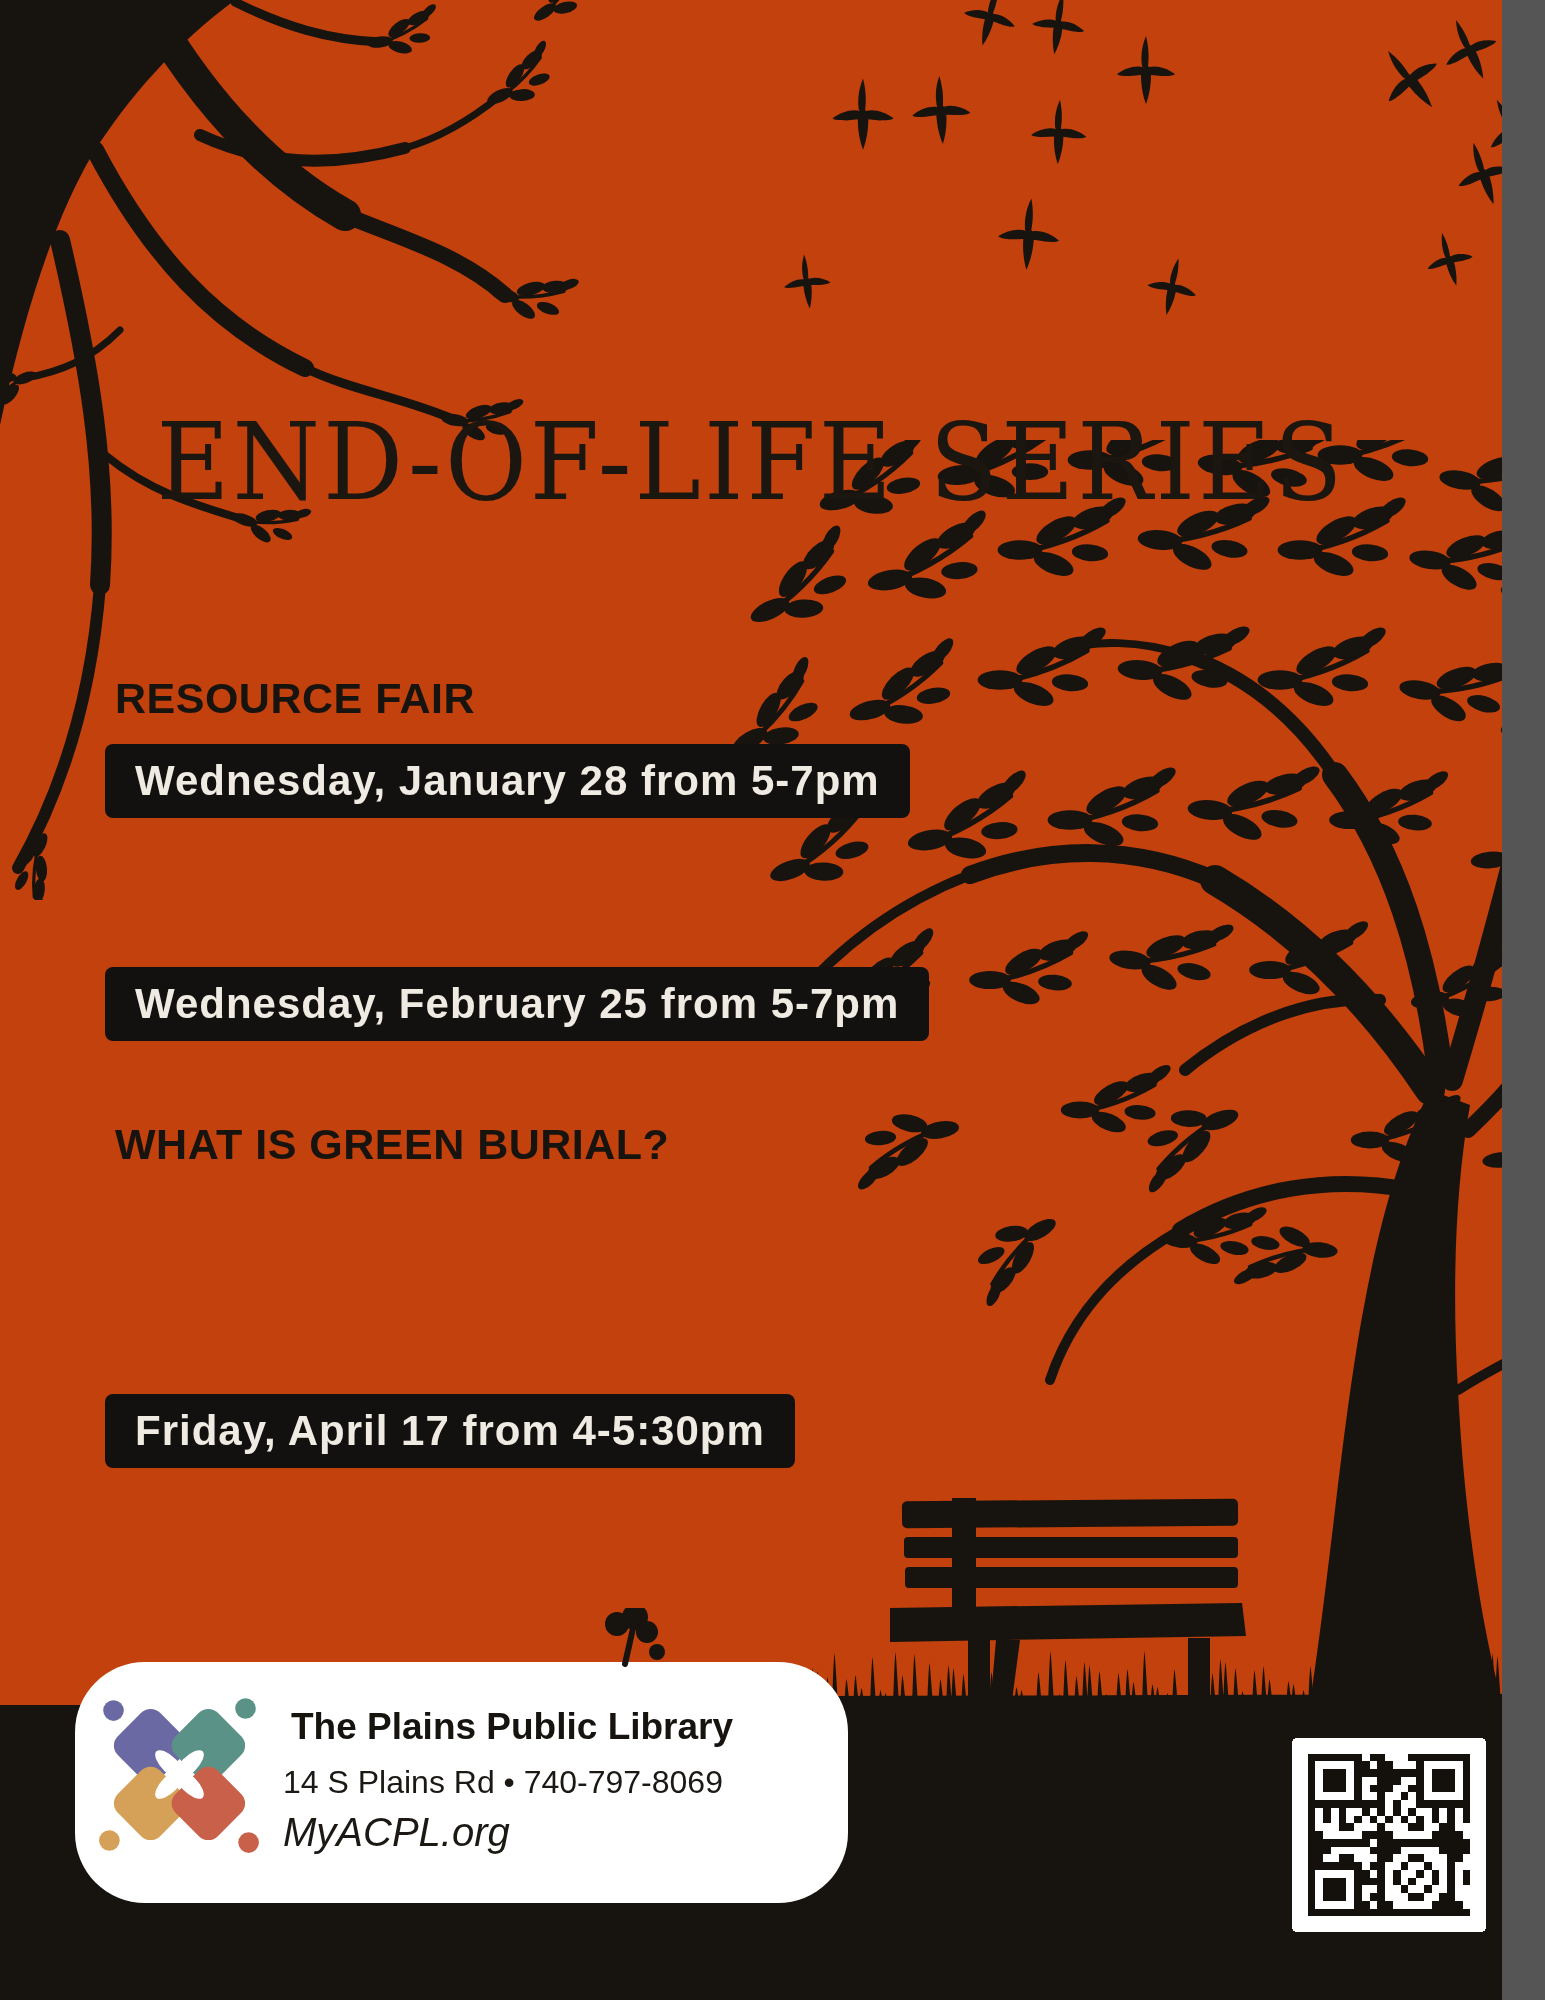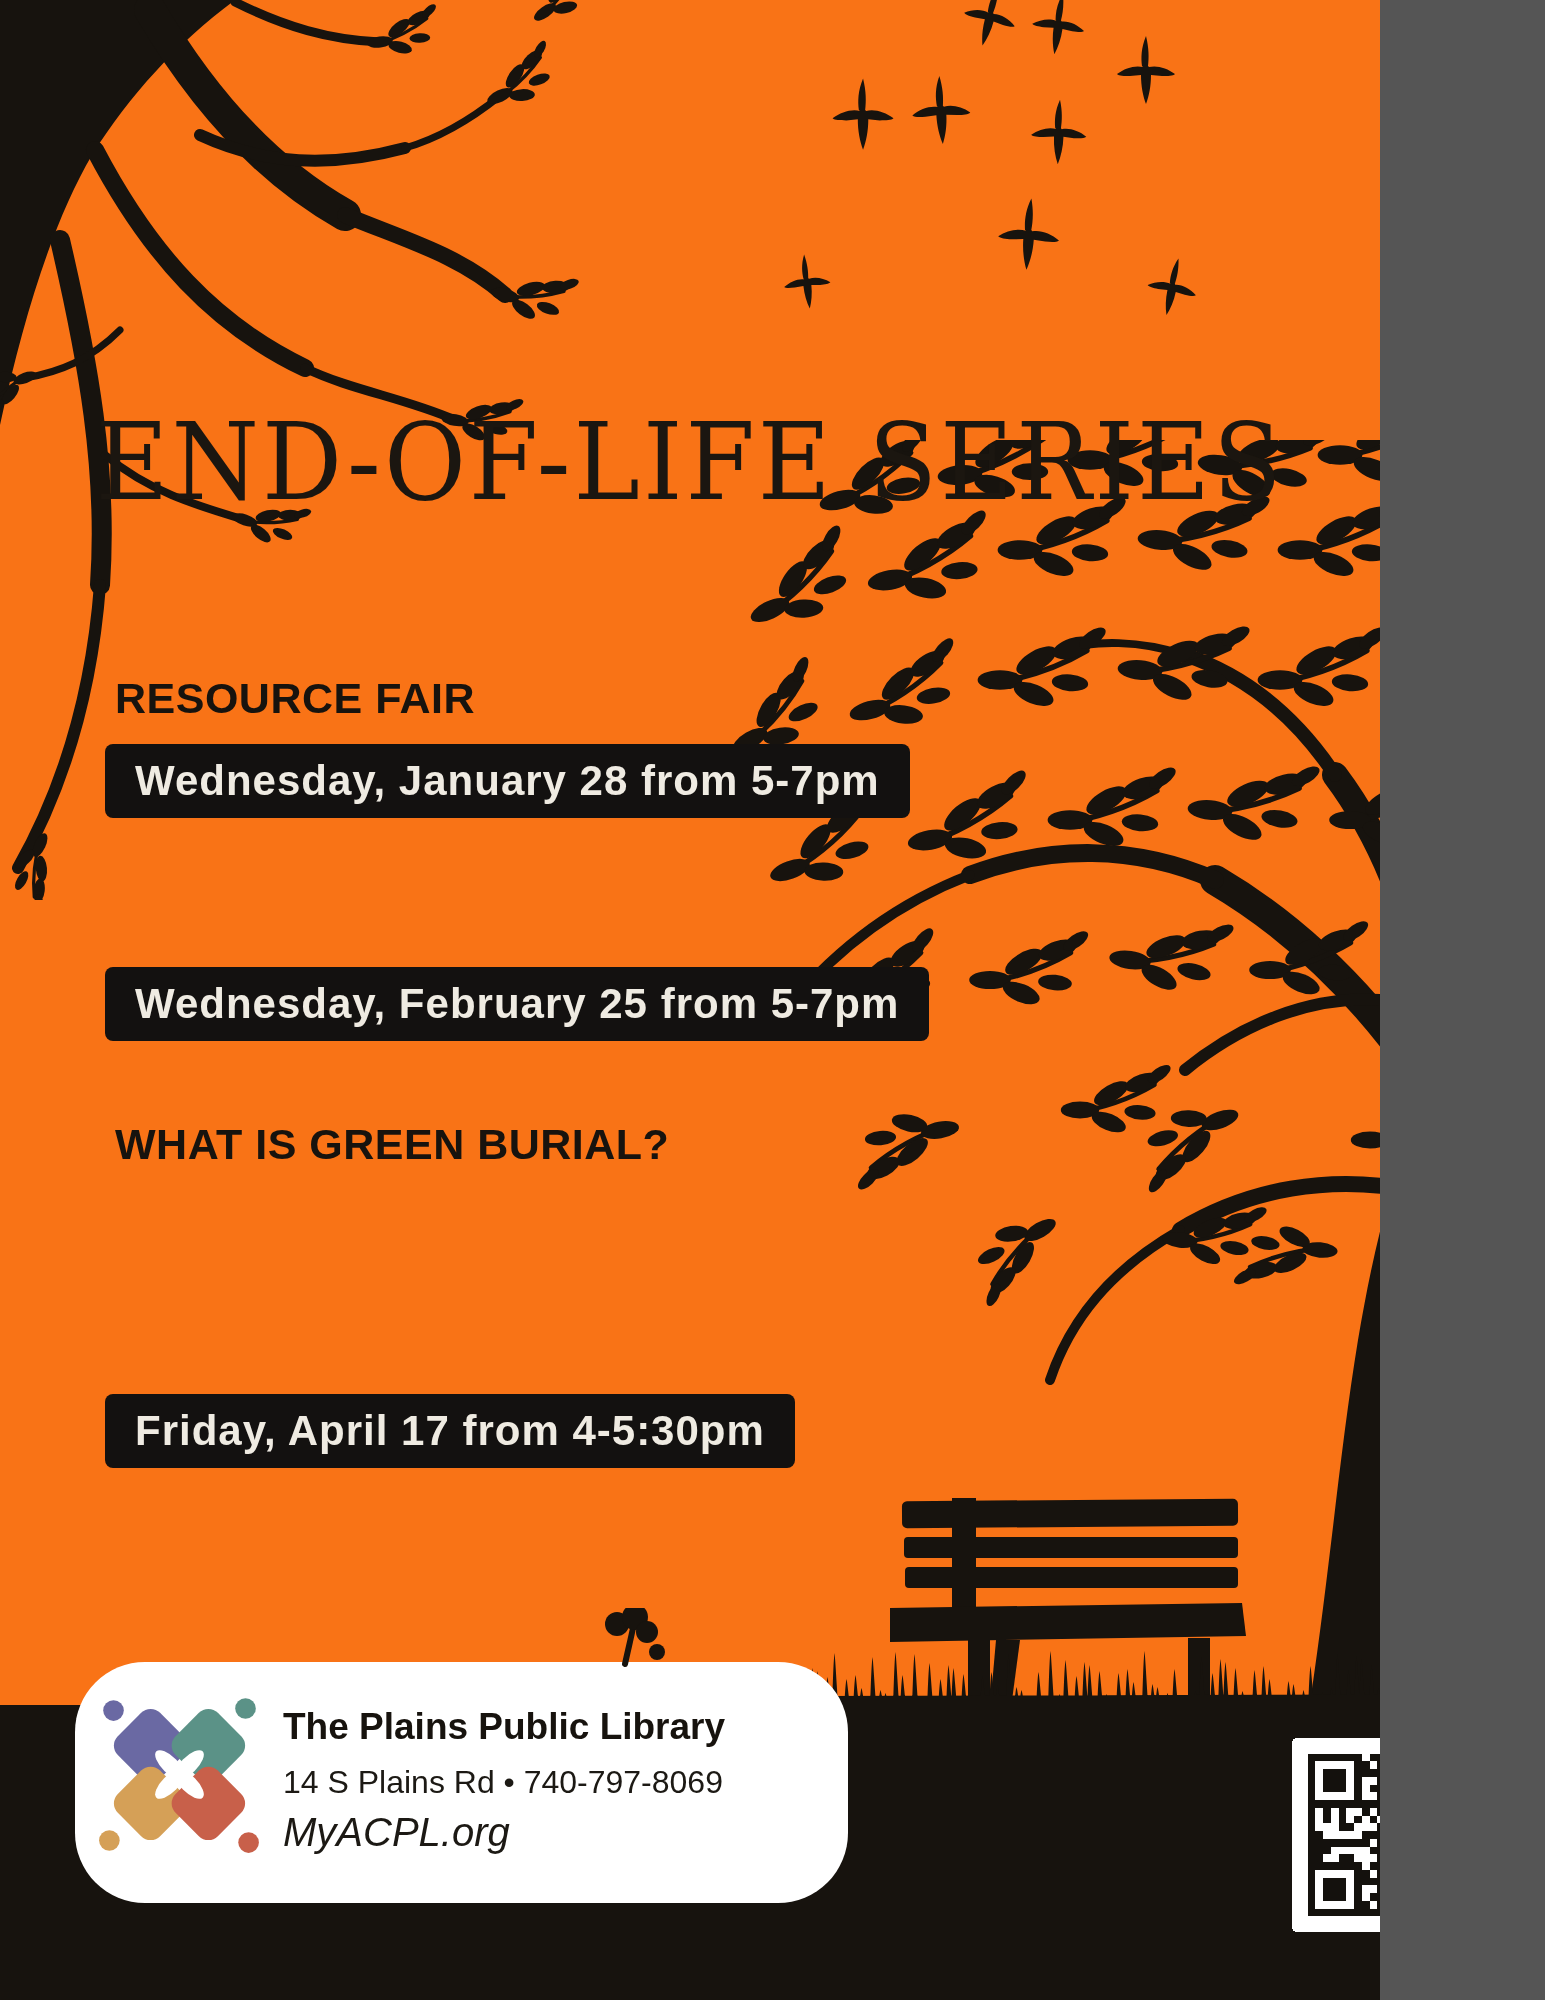--- a/index.html
+++ b/index.html
@@ -1,37 +1,37 @@
 <!DOCTYPE html>
 <html><head>
 <meta charset="utf-8">
 <style>
   html,body{margin:0;padding:0;background:#555;}
-  .poster{position:relative;width:1380px;height:2000px;background:#f97316;overflow:hidden;
+  .poster{position:relative;width:1502px;height:2000px;background:#c2410c;overflow:hidden;
           font-family:"Liberation Sans",sans-serif;}
   svg.deco{position:absolute;display:block;}
   .sil{fill:#17130E;}
   .silstroke{stroke:#17130E;fill:none;stroke-linecap:round;}
 
   .title{position:absolute;left:0;top:404px;width:100%;text-align:center;z-index:3;
          font-family:"DejaVu Serif","Liberation Serif",serif;font-size:100px;font-weight:400;
          letter-spacing:3px;color:#1B1610;transform:scaleY(1.06);white-space:nowrap;}
 
   .events{position:absolute;left:0;top:0;width:100%;height:100%;z-index:3;}
   .ev-title{position:absolute;left:115px;font-size:43px;font-weight:800;color:#17130E;
             letter-spacing:.5px;white-space:nowrap;}
   .pill{position:absolute;left:105px;background:#131110;color:#EFEBE2;border-radius:8px;
         padding:13px 30px;font-size:42px;font-weight:700;letter-spacing:1px;white-space:nowrap;text-align:center;}
 
   .band{position:absolute;left:0;top:1705px;width:1545px;height:295px;background:#17130E;z-index:1;}
 
   .card{position:absolute;left:75px;top:1662px;width:773px;height:241px;background:#FFFFFF;
         border-radius:70px;z-index:4;}
   .card .logo{position:absolute;left:22px;top:30px;}
-  .card-name{position:absolute;left:208px;top:44px;font-size:37px;font-weight:800;color:#17130E;white-space:nowrap;text-align:right;}
+  .card-name{position:absolute;left:216px;top:44px;font-size:37px;font-weight:800;color:#17130E;white-space:nowrap;text-align:right;}
   .card-addr{position:absolute;left:208px;top:102px;font-size:32px;font-weight:400;color:#1C1914;white-space:nowrap;}
   .card-url{position:absolute;left:208px;top:148px;font-size:40px;font-style:italic;color:#1C1914;white-space:nowrap;}
 
   .qr{position:absolute;left:1292px;top:1738px;width:194px;height:194px;z-index:4;}
 </style>
 </head>
 <body>
 
 <div class="poster">
 

